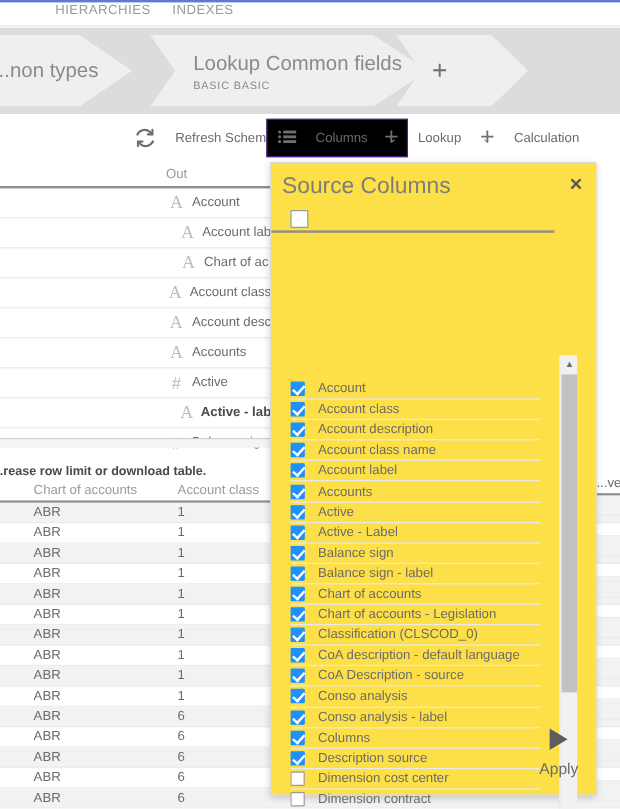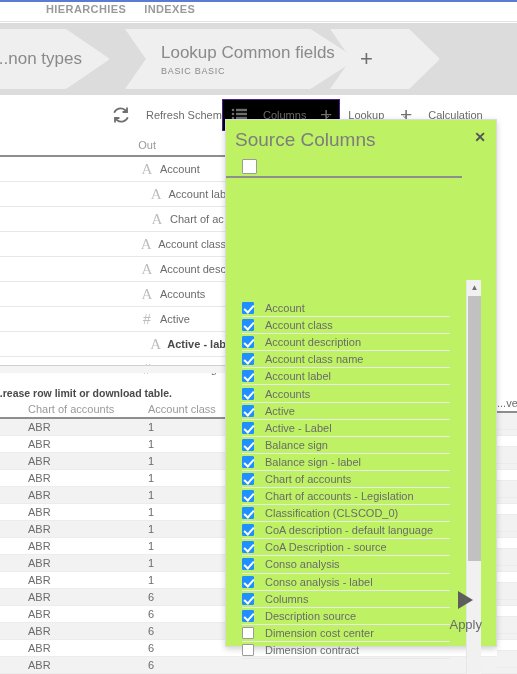--- a/index.html
+++ b/index.html
@@ -9,21 +9,20 @@
     background: #ffffff;
     overflow: hidden;
   }
   #root { position: relative; width: 517px; height: 674px; overflow: hidden; background:#fff; }
 
   
   .topnav {
     position: absolute; left: 0; top: 0; width: 517px; height: 22px;
     background: #ffffff; border-bottom: 1px solid #e3e3e3;
     border-top: 2px solid #5b7bd5;
-    font-weight: bold;
   }
   .topnav .tabs { display: flex; gap: 18px; padding-left: 46px; }
   .topnav .tab {
     font-size: 11px; letter-spacing: .4px; color: #9a9a9a;
     line-height: 14px; padding-top: 0px; white-space: nowrap;
   }
 
   
   .stepbar {
     position: absolute; left: 0; top: 23px; width: 517px; height: 72px;
@@ -132,22 +131,22 @@
   .dt-head div { font-size: 11px; color: #9a9a9a; }
   .dt-row {
     display: grid; grid-template-columns: 28px 120px 120px 122px 127px;
     height: 17px; align-items: center; border-bottom: 1px solid #ececec;
   }
   .dt-row.alt { background: #f2f2f2; }
   .dt-row div { font-size: 11px; color: #6b6b6b; }
 
   
   .panel {
-    position: absolute; left: 225px; top: 119px; width: 272px; height: 528px;
-    background: #bef264; border: 1px solid #dadada;
+    position: absolute; left: 225px; top: 135px; width: 272px; height: 528px;
+    background: #fde047; border: 1px solid #dadada;
     box-shadow: 0 2px 6px rgba(0,0,0,.18);
   }
   .panel-title {
     font-size: 19px; color: #7d7d7d; font-weight: 400;
     padding: 8px 0 4px 9px; line-height: 24px;
   }
   .panel-close {
     position: absolute; right: 10px; top: 10px;
     font-size: 14px; color: #555; cursor: pointer; font-weight: bold;
     line-height: 14px;

